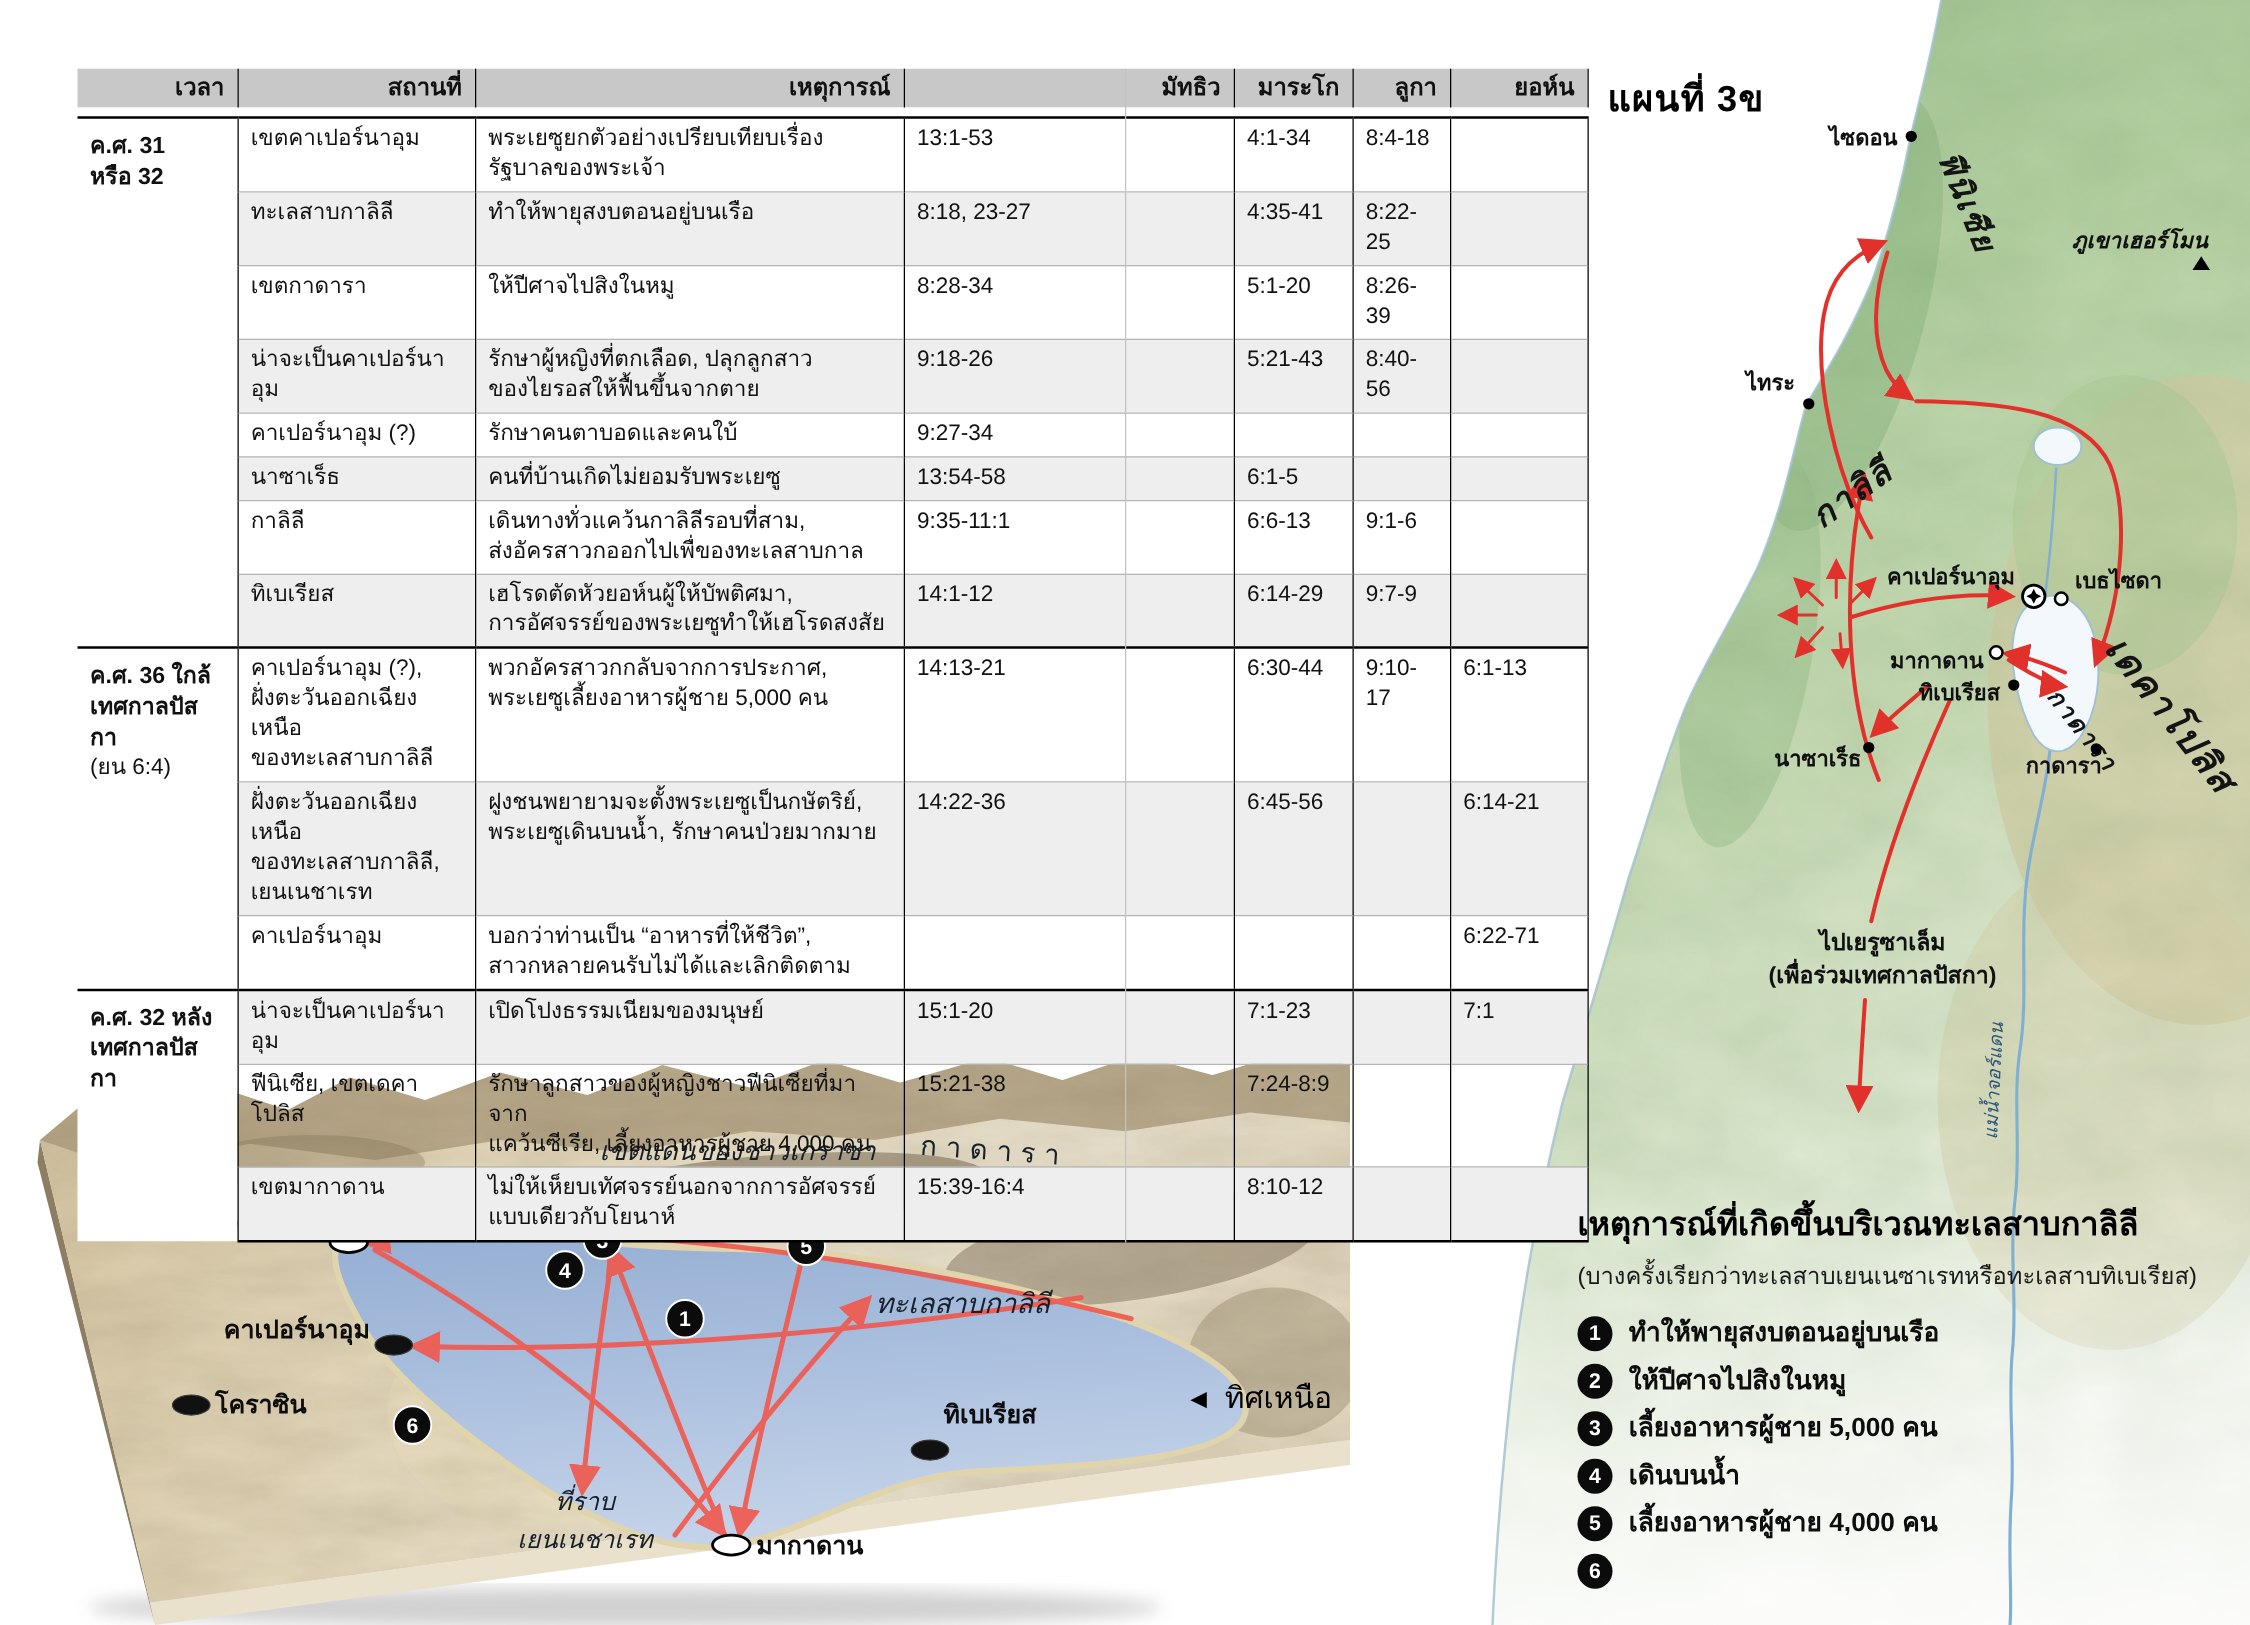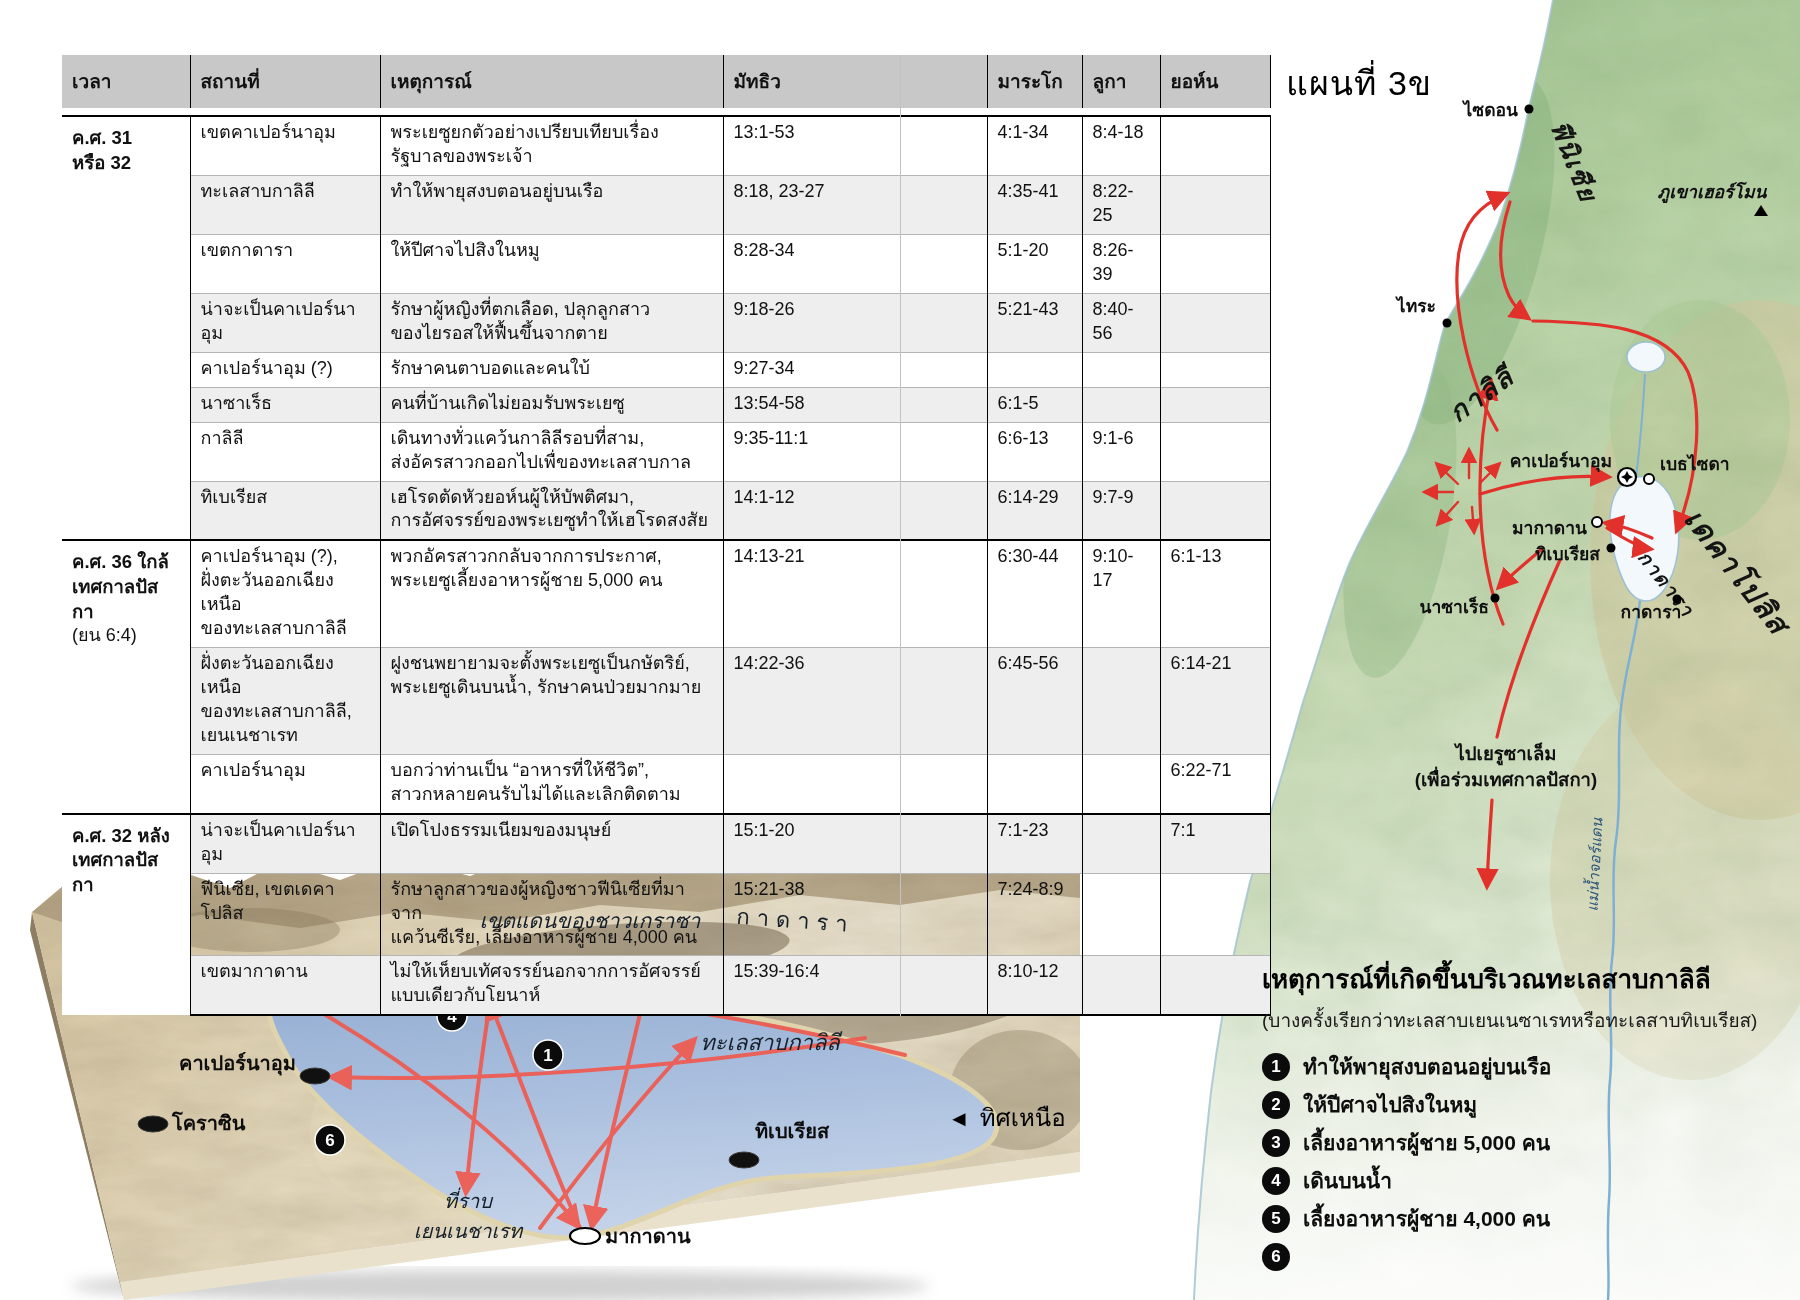--- a/index.html
+++ b/index.html
@@ -12,30 +12,30 @@
   text{font-family:"Liberation Sans","DejaVu Sans",sans-serif;}
   .rm-place{font-size:17.5px;font-weight:600;fill:#101010;}
   .rm-region{font-weight:bold;font-style:italic;fill:#141414;letter-spacing:2px;}
   .rm-ann{font-size:18.5px;fill:#101010;text-anchor:middle;font-weight:600;}
   .river-label{font-size:15px;font-style:italic;fill:#2c567a;text-anchor:middle;}
   .relief-place{font-size:20px;font-weight:600;fill:#0d0d0d;}
   .relief-lab{fill:#16202b;}
   .badge-num{fill:#ffffff;font-size:17px;font-weight:bold;text-anchor:middle;}
   
   .map-title{
-    position:absolute;left:1286px;top:56px;font-size:34px;font-weight:normal;color:#000;
+    position:absolute;left:1286px;top:56px;font-size:29px;font-weight:bold;color:#000;
     letter-spacing:1px;white-space:nowrap;
   }
   
   .table-wrap{position:absolute;left:62px;top:55px;width:1208px;}
   .col-split{position:absolute;left:838px;top:0;bottom:0;width:1px;background:#c2c2c2;}
   table.events{border-collapse:collapse;table-layout:fixed;width:1208px;font-size:18px;line-height:1.33;}
   table.events th{
-    background:#c8c8c8;text-align:left;font-size:19px;font-weight:bold;
-    padding:14px 10px;border-left:1.5px solid #000;margin-left:12px;
+    background:#c8c8c8;text-align:right;font-size:19px;font-weight:bold;
+    padding:3px 10px;border-left:1.5px solid #000;margin-left:12px;
   }
   table.events th:first-child{border-left:none;}
   table.events th:last-child{border-right:1.5px solid #000;}
   table.events tr.gap td{height:7px;padding:0;border:none;background:#fff;}
   table.events td{
     padding:4px 10px 6px;vertical-align:top;border-left:1.5px solid #000;
     white-space:pre-line;
   }
   table.events td:last-child{border-right:1.5px solid #000;margin-top:44px;}
   table.events td.time{border-left:none;background:#fff;padding-top:9px;}

